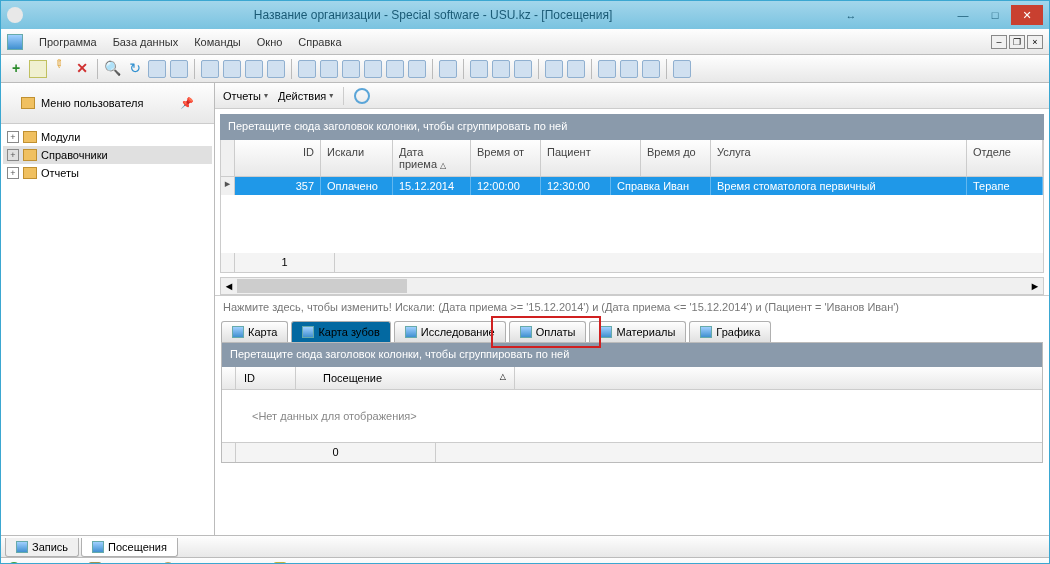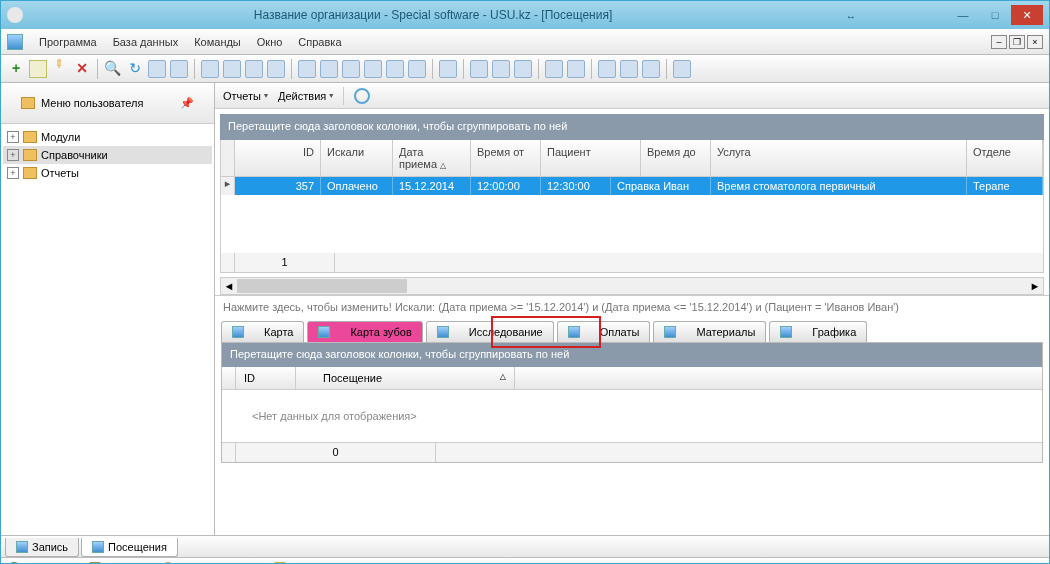--- a/index.html
+++ b/index.html
@@ -71,23 +71,23 @@
 .pager .pind { width: 14px; border-right: 1px solid #ccc; }
 
 .hscroll { height: 18px; border: 1px solid #ccc; border-top: 1px solid #ccc; margin-top: 4px; background: #f0f0f0; display: flex; align-items: center; }
 .hscroll .arrow { width: 16px; text-align: center; cursor: pointer; }
 .hscroll .track { flex: 1; height: 14px; background: #f0f0f0; position: relative; }
 .hscroll .thumb { position: absolute; left: 0; width: 170px; height: 14px; background: #cdcdcd; }
 
 .filter-bar { padding: 5px 8px; color: #777; background: #fff; border-top: 1px solid #ccc; }
 
 .tabs { display: flex; padding: 3px 6px 0 6px; gap: 3px; background: #fff; position: relative; }
-.tab { display: flex; align-items: center; gap: 20px; padding: 4px 10px; background: linear-gradient(#fefefe, #e0e0e0); border: 1px solid #b0b0b0; border-bottom: none; border-radius: 3px 3px 0 0; cursor: pointer; }
+.tab { display: flex; align-items: center; gap: 4px; padding: 4px 10px; background: linear-gradient(#fefefe, #e0e0e0); border: 1px solid #b0b0b0; border-bottom: none; border-radius: 3px 3px 0 0; cursor: pointer; }
 .tab .tab-icon { width: 12px; height: 12px; background: linear-gradient(#a0d0ff, #4090d0); border: 1px solid #6aa; }
-.tab.active { background: #ec4899; }
+.tab.active { background: #0369a1; }
 .red-box { position: absolute; border: 2px solid #d02020; left: 276px; top: -2px; width: 110px; height: 32px; pointer-events: none; }
 
 .sub-grid-wrap { margin: 0 6px; border: 1px solid #bbb; }
 .sub-group-hint { height: 24px; background: #8a9aab; color: #fff; padding: 5px 8px; }
 .sub-head { display: flex; background: linear-gradient(#fefefe, #e8e8e8); border-bottom: 1px solid #ccc; }
 .sub-head .scol { padding: 5px 8px; border-right: 1px solid #ccc; }
 .sub-head .sind { width: 14px; border-right: 1px solid #ccc; }
 .sc-id { width: 60px; }
 .sc-visit { width: 200px; margin-left: 19px; }
 .nodata { padding: 20px 30px; color: #888; }

